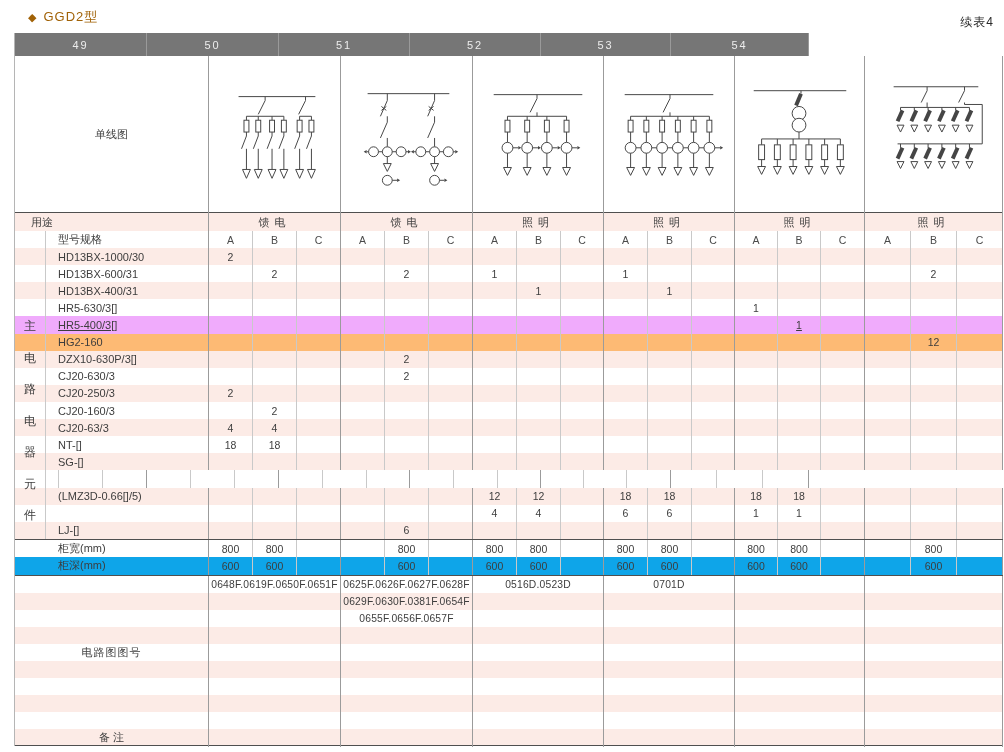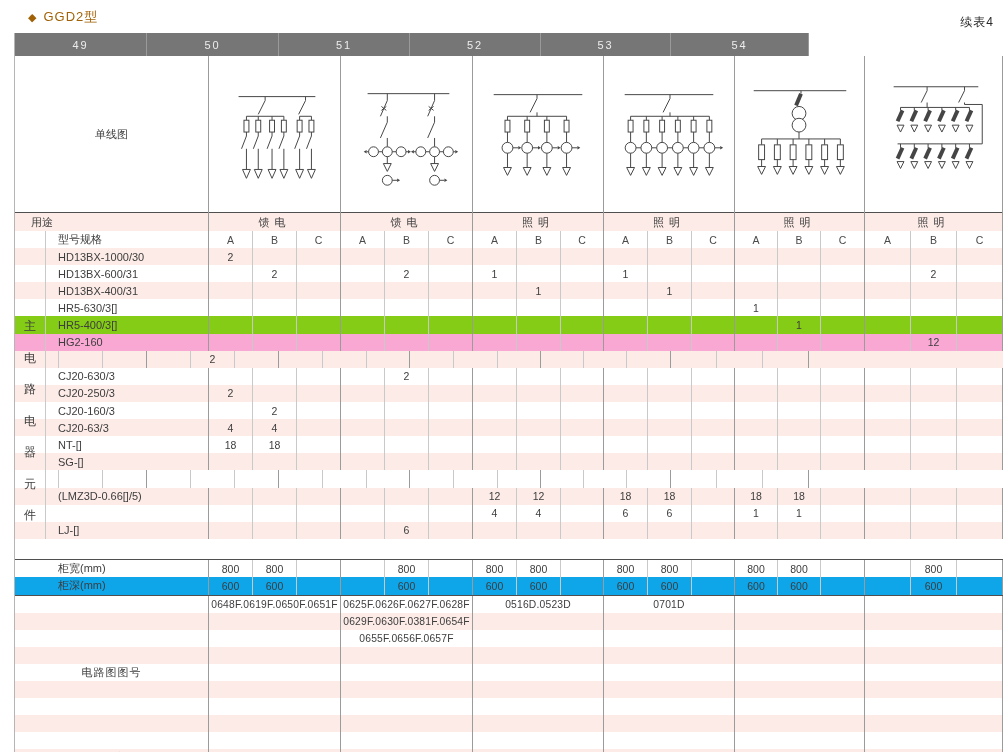--- a/index.html
+++ b/index.html
@@ -433,42 +433,42 @@
       <div class="cell valcell" style="width: 44px; height: 17.12px;"></div>
       <div class="cell valcell" style="width: 44px; height: 17.12px;"></div>
       <div class="cell schemeEdge valcell" style="width: 43px; height: 17.12px;"></div>
       <div class="cell valcell" style="width: 43px; height: 17.12px;">1</div>
       <div class="cell valcell" style="width: 43px; height: 17.12px;"></div>
       <div class="cell schemeEdge valcell" style="width: 44px; height: 17.12px;"></div>
       <div class="cell valcell" style="width: 46px; height: 17.12px;"></div>
       <div class="cell valcell" style="width: 46px; height: 17.12px;"></div>
       <div class="cell schemeEdge valcell" style="width: 46px; height: 17.12px;"></div>
     </div>
-    <div class="row " style="height: 17.12px; background: #84cc16;">
+    <div class="row " style="height: 17.12px; background: #f0abfc; text-decoration: underline;">
       <div class="cell labelcol" style="width: 194px; height: 17.12px;">HR5-400/3[]</div>
       <div class="cell valcell" style="width: 44px; height: 17.12px;"></div>
       <div class="cell valcell" style="width: 44px; height: 17.12px;"></div>
       <div class="cell schemeEdge valcell" style="width: 44px; height: 17.12px;"></div>
       <div class="cell valcell" style="width: 44px; height: 17.12px;"></div>
       <div class="cell valcell" style="width: 44px; height: 17.12px;"></div>
       <div class="cell schemeEdge valcell" style="width: 44px; height: 17.12px;"></div>
       <div class="cell valcell" style="width: 44px; height: 17.12px;"></div>
       <div class="cell valcell" style="width: 44px; height: 17.12px;"></div>
       <div class="cell schemeEdge valcell" style="width: 43px; height: 17.12px;"></div>
       <div class="cell valcell" style="width: 44px; height: 17.12px;"></div>
       <div class="cell valcell" style="width: 44px; height: 17.12px;"></div>
       <div class="cell schemeEdge valcell" style="width: 43px; height: 17.12px;"></div>
       <div class="cell valcell" style="width: 43px; height: 17.12px;"></div>
       <div class="cell valcell" style="width: 43px; height: 17.12px;">1</div>
       <div class="cell schemeEdge valcell" style="width: 44px; height: 17.12px;"></div>
       <div class="cell valcell" style="width: 46px; height: 17.12px;"></div>
       <div class="cell valcell" style="width: 46px; height: 17.12px;"></div>
       <div class="cell schemeEdge valcell" style="width: 46px; height: 17.12px;"></div>
     </div>
-    <div class="row " style="height: 17.12px; background: #f9a8d4;">
+    <div class="row " style="height: 17.12px; background: #fdba74;">
       <div class="cell labelcol" style="width: 194px; height: 17.12px;">HG2-160</div>
       <div class="cell valcell" style="width: 44px; height: 17.12px;"></div>
       <div class="cell valcell" style="width: 44px; height: 17.12px;"></div>
       <div class="cell schemeEdge valcell" style="width: 44px; height: 17.12px;"></div>
       <div class="cell valcell" style="width: 44px; height: 17.12px;"></div>
       <div class="cell valcell" style="width: 44px; height: 17.12px;"></div>
       <div class="cell schemeEdge valcell" style="width: 44px; height: 17.12px;"></div>
       <div class="cell valcell" style="width: 44px; height: 17.12px;"></div>
       <div class="cell valcell" style="width: 44px; height: 17.12px;"></div>
       <div class="cell schemeEdge valcell" style="width: 43px; height: 17.12px;"></div>
@@ -476,20 +476,21 @@
       <div class="cell valcell" style="width: 44px; height: 17.12px;"></div>
       <div class="cell schemeEdge valcell" style="width: 43px; height: 17.12px;"></div>
       <div class="cell valcell" style="width: 43px; height: 17.12px;"></div>
       <div class="cell valcell" style="width: 43px; height: 17.12px;"></div>
       <div class="cell schemeEdge valcell" style="width: 44px; height: 17.12px;"></div>
       <div class="cell valcell" style="width: 46px; height: 17.12px;"></div>
       <div class="cell valcell" style="width: 46px; height: 17.12px;">12</div>
       <div class="cell schemeEdge valcell" style="width: 46px; height: 17.12px;"></div>
     </div>
     <div class="row " style="height: 17.12px; background: rgb(252, 235, 230);">
+      <div class="cell labelcol" style="width: 194px; height: 17.12px;">DZX10-630P/3[]</div>
       <div class="cell valcell" style="width: 44px; height: 17.12px;"></div>
       <div class="cell valcell" style="width: 44px; height: 17.12px;"></div>
       <div class="cell schemeEdge valcell" style="width: 44px; height: 17.12px;"></div>
       <div class="cell valcell" style="width: 44px; height: 17.12px;"></div>
       <div class="cell valcell" style="width: 44px; height: 17.12px;">2</div>
       <div class="cell schemeEdge valcell" style="width: 44px; height: 17.12px;"></div>
       <div class="cell valcell" style="width: 44px; height: 17.12px;"></div>
       <div class="cell valcell" style="width: 44px; height: 17.12px;"></div>
       <div class="cell schemeEdge valcell" style="width: 43px; height: 17.12px;"></div>
       <div class="cell valcell" style="width: 44px; height: 17.12px;"></div>
@@ -704,21 +705,21 @@
       <div class="cell valcell" style="width: 44px; height: 17.12px;"></div>
       <div class="cell valcell" style="width: 44px; height: 17.12px;"></div>
       <div class="cell schemeEdge valcell" style="width: 43px; height: 17.12px;"></div>
       <div class="cell valcell" style="width: 43px; height: 17.12px;"></div>
       <div class="cell valcell" style="width: 43px; height: 17.12px;"></div>
       <div class="cell schemeEdge valcell" style="width: 44px; height: 17.12px;"></div>
       <div class="cell valcell" style="width: 46px; height: 17.12px;"></div>
       <div class="cell valcell" style="width: 46px; height: 17.12px;"></div>
       <div class="cell schemeEdge valcell" style="width: 46px; height: 17.12px;"></div>
     </div>
-    <div class="row darkTop" style="height: 18px; background: rgb(255, 255, 255); margin-top: 20px;">
+    <div class="row darkTop" style="height: 18px; background: rgb(255, 255, 255);">
       <div class="cell labelcol" style="width: 194px; height: 18px;">柜宽(mm)</div>
       <div class="cell valcell" style="width: 44px; height: 18px;">800</div>
       <div class="cell valcell" style="width: 44px; height: 18px;">800</div>
       <div class="cell schemeEdge valcell" style="width: 44px; height: 18px;"></div>
       <div class="cell valcell" style="width: 44px; height: 18px;"></div>
       <div class="cell valcell" style="width: 44px; height: 18px;">800</div>
       <div class="cell schemeEdge valcell" style="width: 44px; height: 18px;"></div>
       <div class="cell valcell" style="width: 44px; height: 18px;">800</div>
       <div class="cell valcell" style="width: 44px; height: 18px;">800</div>
       <div class="cell schemeEdge valcell" style="width: 43px; height: 18px;"></div>

